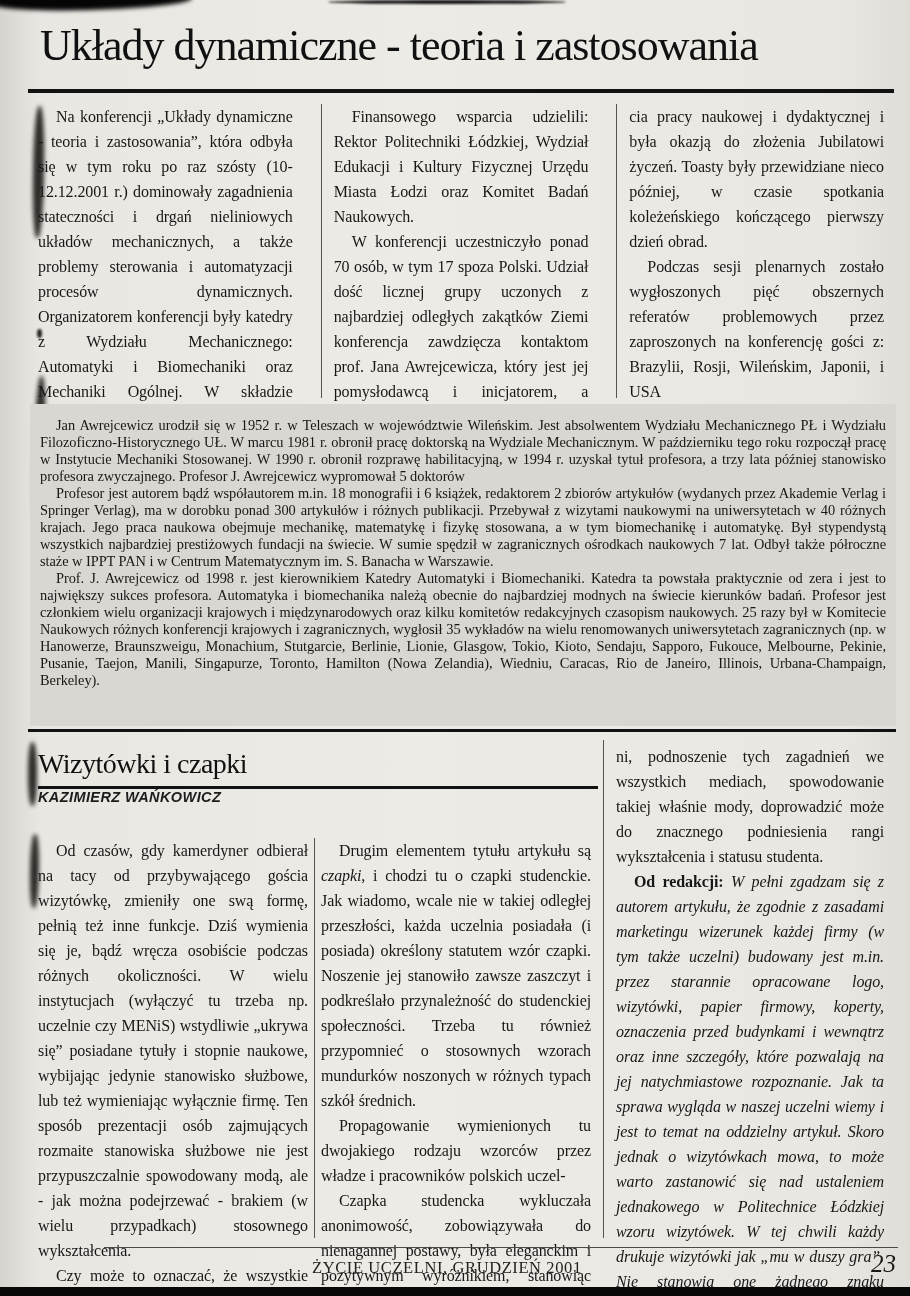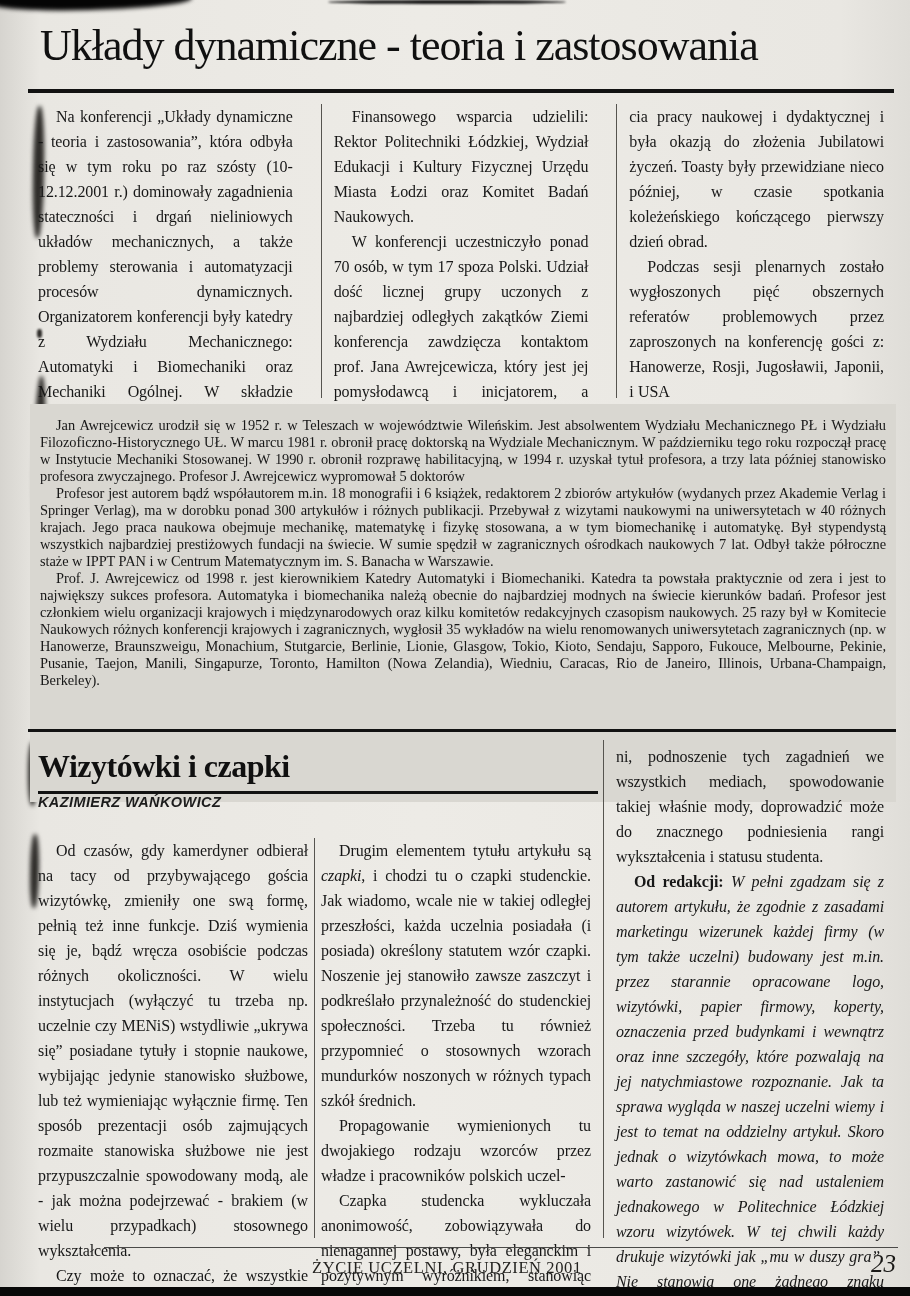--- a/index.html
+++ b/index.html
@@ -36,29 +36,29 @@
 
   .a1-cols { position:absolute; left:38px; top:104px; width:846px; height:294px;
     display:flex; }
   .col { width:270px; }
   .a1-cols .col + .col { border-left:1px solid #56544f; margin-left:28px; padding-left:12px; }
   .bt p { margin:0; font-size:16px; line-height:25px; text-align:justify; text-indent:18px;
     letter-spacing:-0.1px; word-spacing:0.5px; }
   .bt p.cont { text-indent:0; }
 
   
-  .bio { position:absolute; left:30px; top:404px; width:866px; height:398px;
+  .bio { position:absolute; left:30px; top:404px; width:866px; height:322px;
     background:#d9d7d1; box-sizing:border-box; padding:13px 10px 0 10px; }
   .bio p { margin:0; font-size:14.4px; line-height:17px; text-align:justify; text-indent:16px;
     letter-spacing:-0.05px; }
 
   
   .a2 { position:absolute; left:38px; top:740px; width:846px; height:502px; }
   .a2-head { position:absolute; left:0; top:0; width:556px; }
-  .h2 { margin:8px 0 0 0; font-size:32px; font-weight:bold; letter-spacing:-0.5px; color:#101010; }
+  .h2 { margin:8px 0 0 0; font-size:28px; font-weight:normal; letter-spacing:-0.5px; color:#101010; }
   .rule-h2 { position:relative; margin-top:6px; width:560px; height:3px; background:#121212; }
   .byline { margin-top:0; font-family:"Liberation Sans", sans-serif; font-weight:bold;
     font-style:italic; font-size:14.5px; letter-spacing:0.4px; color:#1c1c1c; }
   .a2-col1 { position:absolute; left:0;   top:98px; width:270px; }
   .a2-col2 { position:absolute; left:283px; top:98px; width:270px; padding-left:0; }
   .a2-col3 { position:absolute; left:578px; top:4px;  width:268px; }
   .a2-div1 { position:absolute; left:276px; top:98px; width:1px; height:400px; background:#56544f; }
   .a2-div2 { position:absolute; left:565px; top:0;    width:1px; height:498px; background:#56544f; }
   .ital { font-style:italic; }
   .lead-bold { font-weight:bold; }
@@ -87,21 +87,21 @@
   <div class="a1-cols bt">
     <div class="col">
       <p>Na konferencji „Układy dynamiczne - teoria i zastosowania”, która odbyła się w tym roku po raz szósty (10-12.12.2001 r.) dominowały zagadnienia stateczności i drgań nieliniowych układów mechanicznych, a także problemy sterowania i automatyzacji procesów dynamicznych. Organizatorem konferencji były katedry z Wydziału Mechanicznego: Automatyki i Biomechaniki oraz Mechaniki Ogólnej. W składzie Komitetu Naukowego konferencji znaleźć można znanych naukowców krajowych i zagranicznych, wśród nich prof. Michała Kleibera – obecnego Ministra Nauki.</p>
     </div>
     <div class="col">
       <p>Finansowego wsparcia udzielili: Rektor Politechniki Łódzkiej, Wydział Edukacji i Kultury Fizycznej Urzędu Miasta Łodzi oraz Komitet Badań Naukowych.</p>
       <p>W konferencji uczestniczyło ponad 70 osób, w tym 17 spoza Polski. Udział dość licznej grupy uczonych z najbardziej odległych zakątków Ziemi konferencja zawdzięcza kontaktom prof. Jana Awrejcewicza, który jest jej pomysłodawcą i inicjatorem, a jednocześnie przewodniczącym Komitetu Organizacyjnego. Jedna z sesji była związana z jubileuszem 50 lecia profesora oraz 25 le-</p>
     </div>
     <div class="col">
       <p class="cont">cia pracy naukowej i dydaktycznej i była okazją do złożenia Jubilatowi życzeń. Toasty były przewidziane nieco później, w czasie spotkania koleżeńskiego kończącego pierwszy dzień obrad.</p>
-      <p>Podczas sesji plenarnych zostało wygłoszonych pięć obszernych referatów problemowych przez zaproszonych na konferencję gości z: Hanowerze, Rosji, Jugosławii, Japonii, i USA</p>
+      <p>Podczas sesji plenarnych zostało wygłoszonych pięć obszernych referatów problemowych przez zaproszonych na konferencję gości z: Brazylii, Rosji, Wileńskim, Japonii, i USA</p>
       <p>W czasie obrad uczestnicy wygłosili ponad 40 referatów. Specjalna sesja poświęcona była pracom wykonywanym w ramach grantów finansowanych przez KBN.</p>
     </div>
   </div>
 
   <div class="bio">
     <p>Jan Awrejcewicz urodził się w 1952 r. w Teleszach w województwie Wileńskim. Jest absolwentem Wydziału Mechanicznego PŁ i Wydziału Filozoficzno-Historycznego UŁ. W marcu 1981 r. obronił pracę doktorską na Wydziale Mechanicznym. W październiku tego roku rozpoczął pracę w Instytucie Mechaniki Stosowanej. W 1990 r. obronił rozprawę habilitacyjną, w 1994 r. uzyskał tytuł profesora, a trzy lata później stanowisko profesora zwyczajnego. Profesor J. Awrejcewicz wypromował 5 doktorów</p>
     <p>Profesor jest autorem bądź współautorem m.in. 18 monografii i 6 książek, redaktorem 2 zbiorów artykułów (wydanych przez Akademie Verlag i Springer Verlag), ma w dorobku ponad 300 artykułów i różnych publikacji. Przebywał z wizytami naukowymi na uniwersytetach w 40 różnych krajach. Jego praca naukowa obejmuje mechanikę, matematykę i fizykę stosowana, a w tym biomechanikę i automatykę. Był stypendystą wszystkich najbardziej prestiżowych fundacji na świecie. W sumie spędził w zagranicznych ośrodkach naukowych 7 lat. Odbył także półroczne staże w IPPT PAN i w Centrum Matematycznym im. S. Banacha w Warszawie.</p>
     <p>Prof. J. Awrejcewicz od 1998 r. jest kierownikiem Katedry Automatyki i Biomechaniki. Katedra ta powstała praktycznie od zera i jest to największy sukces profesora. Automatyka i biomechanika należą obecnie do najbardziej modnych na świecie kierunków badań. Profesor jest członkiem wielu organizacji krajowych i międzynarodowych oraz kilku komitetów redakcyjnych czasopism naukowych. 25 razy był w Komitecie Naukowych różnych konferencji krajowych i zagranicznych, wygłosił 35 wykładów na wielu renomowanych uniwersytetach zagranicznych (np. w Hanowerze, Braunszweigu, Monachium, Stutgarcie, Berlinie, Lionie, Glasgow, Tokio, Kioto, Sendaju, Sapporo, Fukouce, Melbourne, Pekinie, Pusanie, Taejon, Manili, Singapurze, Toronto, Hamilton (Nowa Zelandia), Wiedniu, Caracas, Rio de Janeiro, Illinois, Urbana-Champaign, Berkeley).</p>
   </div>
 

